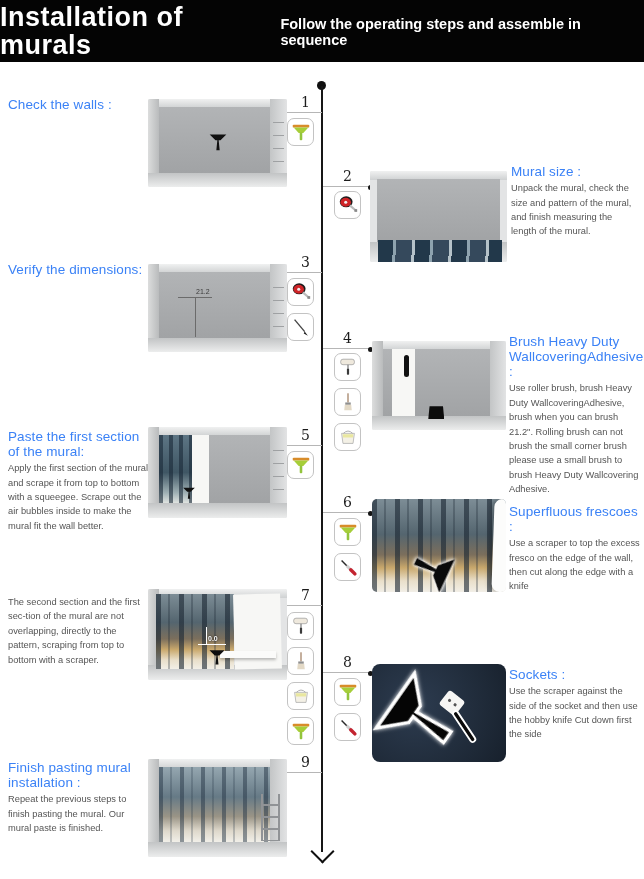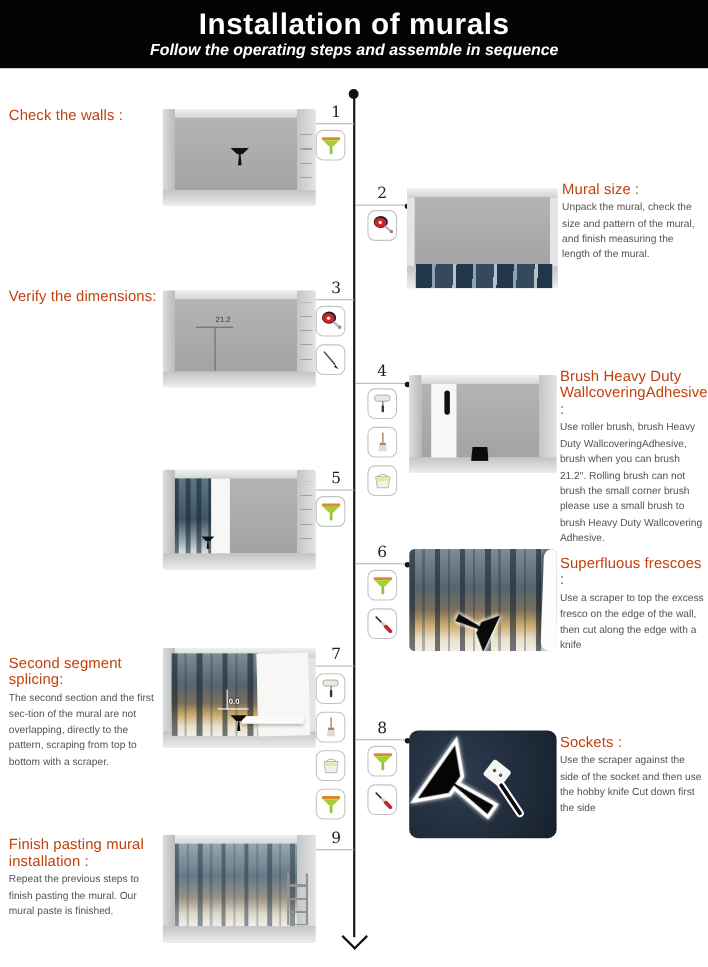--- a/index.html
+++ b/index.html
@@ -1,43 +1,43 @@
 <!DOCTYPE html>
 <html><head>
 <meta charset="utf-8">
 <style>
   html,body{margin:0;padding:0;background:#fff;}
   .page{position:relative;width:644px;height:879px;background:#fff;overflow:hidden;
         font-family:"Liberation Sans",sans-serif;}
 
   
   .hdr{position:absolute;left:0;top:0;width:644px;height:62px;background:#040404;
-       display:flex;flex-direction:column;align-items:center;justify-content:center;}
+       display:flex;flex-direction:row;align-items:center;justify-content:center;}
   .hdr h1{margin:0;color:#fff;font-size:27px;font-weight:700;letter-spacing:.5px;line-height:1.05;}
-  .hdr h2{margin:2px 16px 0;color:#fff;font-size:14.5px;font-weight:700;font-style:italic;}
+  .hdr h2{margin:2px 16px 0;color:#fff;font-size:14.5px;font-weight:700;}
 
   
   .t-line{position:absolute;left:321px;top:86px;width:2px;height:766px;background:#161616;}
   .t-dot{position:absolute;left:317px;top:81px;width:9px;height:9px;border-radius:50%;background:#101010;}
   .t-arrow{position:absolute;left:314px;top:843px;width:15px;height:15px;
            border-left:2px solid #101010;border-bottom:2px solid #101010;transform:rotate(-45deg);}
 
   .tick{position:absolute;height:0;border-top:1px solid #b6b6b6;}
   .tick.L{left:285px;width:37px;}
   .tick.R{left:323px;width:46px;}
   .tick .edot{position:absolute;top:-2.5px;width:5px;height:5px;border-radius:50%;background:#141414;}
   .tick.L .edot{left:-4px;}
   .tick.R .edot{right:-4px;}
   .tick .num{position:absolute;top:-19px;font-family:"DejaVu Serif",serif;font-size:14px;color:#1c1c1c;}
   .tick.L .num{right:12px;}
   .tick.R .num{left:20px;}
 
   
   .txt{position:absolute;color:#3d3d3d;}
-  .txt h3{margin:0 0 2px;font-size:13.5px;font-weight:400;color:#c2410c;line-height:1.12;letter-spacing:.1px;}
+  .txt h3{margin:0 0 2px;font-size:13.5px;font-weight:400;color:#3b82f6;line-height:1.12;letter-spacing:.1px;}
   .txt p{margin:0;font-size:9.3px;line-height:1.55;color:#555;}
 
   
   .icol{position:absolute;display:flex;flex-direction:column;gap:7px;}
   .ibox{width:27px;height:28px;background:#fff;border:1px solid #c3c3c3;border-radius:7px;
         display:flex;align-items:center;justify-content:center;box-sizing:border-box;}
   .ibox svg{width:22px;height:22px;display:block;}
 
   
   .fig{position:absolute;overflow:hidden;background:#e3e4e5;border-radius:2px;}
@@ -146,26 +146,29 @@
     <h3>Mural size :</h3>
     <p>Unpack the mural, check the size and pattern of the mural, and finish measuring the length of the mural.</p>
   </div>
   <div class="txt" style="left:8px;top:262px;width:142px">
     <h3>Verify the dimensions:</h3>
   </div>
   <div class="txt" style="left:509px;top:334px;width:132px">
     <h3>Brush Heavy Duty WallcoveringAdhesive :</h3>
     <p>Use roller brush, brush Heavy Duty WallcoveringAdhesive, brush when you can brush 21.2". Rolling brush can not brush the small corner brush please use a small brush to brush Heavy Duty Wallcovering Adhesive.</p>
   </div>
+  <div class="txt" style="left:8px;top:429px;width:142px">
+    <h3>Paste the first section of the mural:</h3>
+    <p>Apply the first section of the mural and scrape it from top to bottom with a squeegee. Scrape out the air bubbles inside to make the mural fit the wall better.</p>
+  </div>
   <div class="txt" style="left:509px;top:504px;width:132px">
     <h3>Superfluous frescoes :</h3>
     <p>Use a scraper to top the excess fresco on the edge of the wall, then cut along the edge with a knife</p>
   </div>
   <div class="txt" style="left:8px;top:595px;width:142px">
-    <h3>Second segment splicing:</h3>
     <p>The second section and the first sec-tion of the mural are not overlapping, directly to the pattern, scraping from top to bottom with a scraper.</p>
   </div>
   <div class="txt" style="left:509px;top:667px;width:132px">
     <h3>Sockets :</h3>
     <p>Use the scraper against the side of the socket and then use the hobby knife Cut down first the side</p>
   </div>
   <div class="txt" style="left:8px;top:760px;width:142px">
     <h3>Finish pasting mural installation :</h3>
     <p>Repeat the previous steps to finish pasting the mural. Our mural paste is finished.</p>
   </div>

